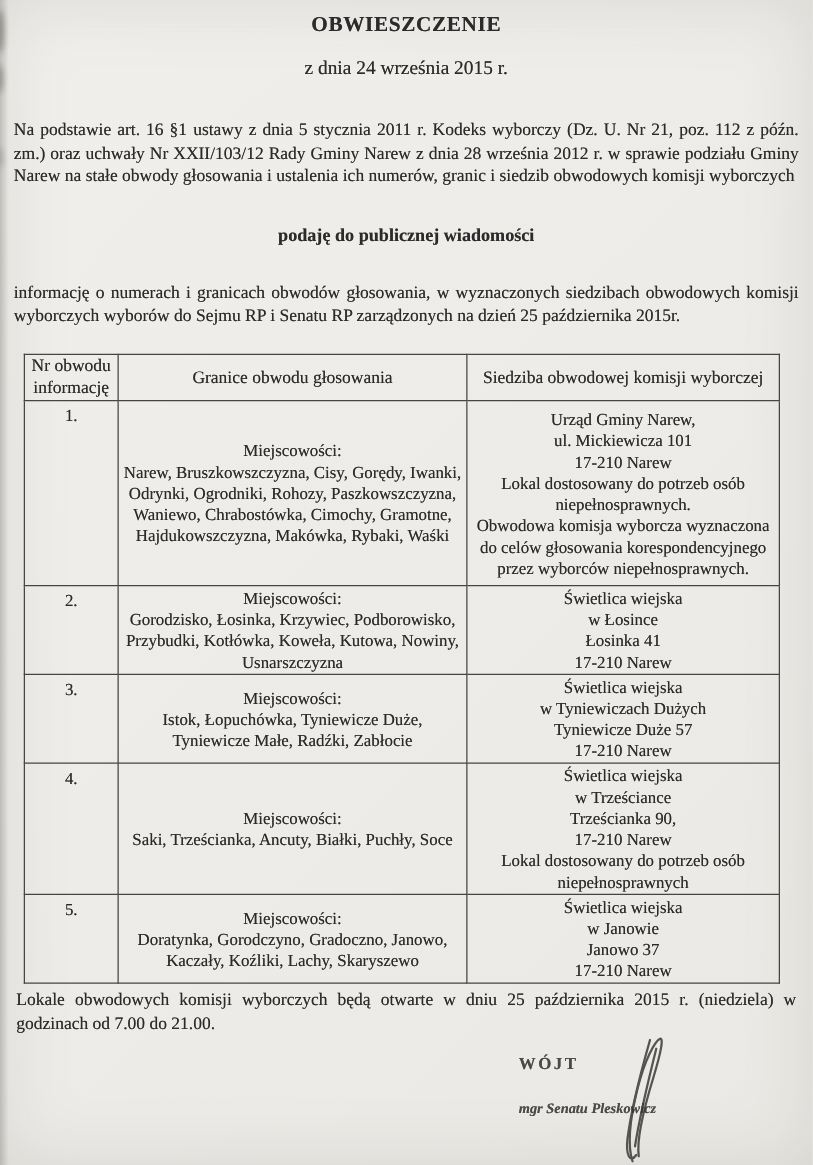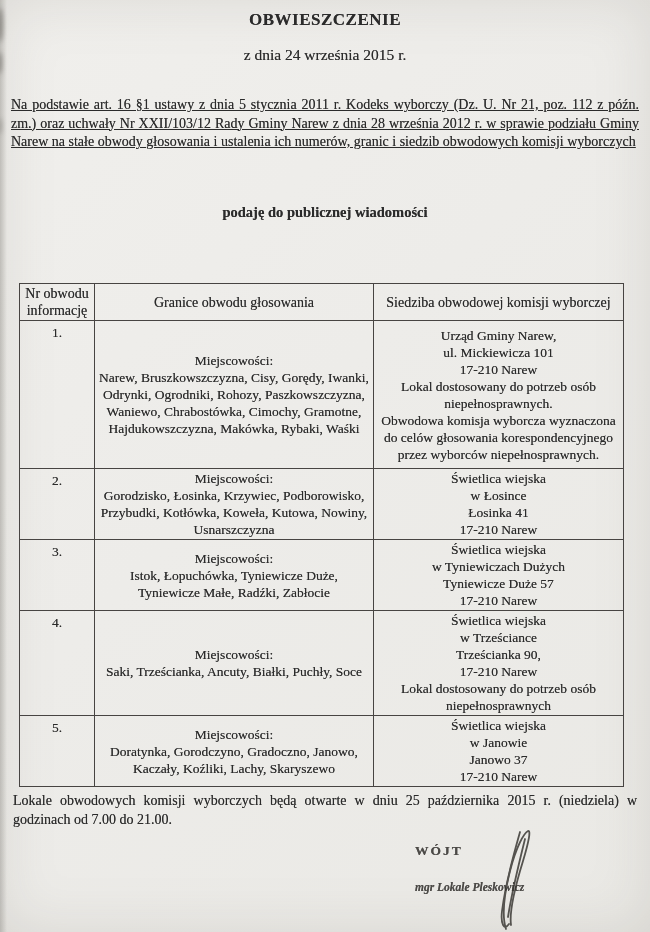--- a/index.html
+++ b/index.html
@@ -25,22 +25,22 @@
   .smudge.b { left:-3px; top:52px; width:5px; height:22px; }
   .smudge.c { left:-2px; top:118px; width:4px; height:16px; opacity:0.35; }
 
   .title-block { position:absolute; top:10px; left:0; width:650px; text-align:center; }
   .title-main  { font-size:17px; font-weight:bold; letter-spacing:0.5px; }
   .title-sub   { font-size:16px; font-weight:bold; margin-top:5px; }
   .title-date  { font-size:15.5px; margin-top:16px; }
 
   .para { position:absolute; left:11px; width:628px; font-size:14px;
           line-height:18.6px; text-align:justify; }
-  .intro { top:96px;text-decoration:underline; }
-  .announce { position:absolute; top:204px; left:0; width:650px;
+  .intro { top:96px; }
+  .announce { position:absolute; top:181px; left:0; width:650px;
               text-align:center; font-weight:bold; font-size:14.5px; }
   .info { top:226px; }
 
   .obwody-table { position:absolute; top:283px; left:19px;
     border-collapse:collapse; table-layout:fixed; width:604px;
     font-size:13.5px; line-height:17px; }
   .obwody-table th, .obwody-table td {
     border:1px solid #474442; text-align:center; vertical-align:middle;
     padding:1px 4px; font-weight:normal; white-space:pre-line; }
   .col-nr { width:75px; } .col-granice { width:279px; } .col-siedziba { width:250px; }
@@ -72,20 +72,21 @@
 
   <div class="title-block">
     <div class="title-main">OBWIESZCZENIE</div>
     <div class="title-date">z dnia 24 września 2015 r.</div>
   </div>
 
   <p class="para intro">Na podstawie art. 16 §1 ustawy z dnia 5 stycznia 2011 r. Kodeks wyborczy (Dz. U. Nr 21, poz. 112 z późn. zm.) oraz uchwały Nr XXII/103/12 Rady Gminy Narew z dnia 28 września 2012 r. w sprawie podziału Gminy Narew na stałe obwody głosowania i ustalenia ich numerów, granic i siedzib obwodowych komisji wyborczych</p>
 
   <div class="announce">podaję do publicznej wiadomości</div>
 
+  <p class="para info">informację o numerach i granicach obwodów głosowania, w wyznaczonych siedzibach obwodowych komisji wyborczych wyborów do Sejmu RP i Senatu RP zarządzonych na dzień 25 października 2015r.</p>
 
   <table class="obwody-table">
     <colgroup>
       <col class="col-nr">
         <col class="col-granice">
         <col class="col-siedziba">
     </colgroup>
     <thead>
       <tr class="h-head">
         <th>Nr obwodu informację</th>
@@ -141,21 +142,21 @@
 Janowo 37
 17-210 Narew</td>
       </tr>
     </tbody>
   </table>
 
   <p class="para footer-para">Lokale obwodowych komisji wyborczych będą otwarte w dniu 25 października 2015 r. (niedziela) w godzinach od 7.00 do 21.00.</p>
 
   <div class="signature-block">
     <div class="stamp-title">WÓJT</div>
-    <div class="stamp-name">mgr Lokale Pleskowicz</div>
+    <div class="stamp-name">mgr Senatu Pleskowicz</div>
     <svg class="sig-svg" width="66" height="104" viewBox="0 0 66 104">
       <g fill="none" stroke="#35332f" stroke-width="1.8" stroke-linecap="round" opacity="0.82">
         <path d="M 28 100 C 24 88, 26 66, 32 42 C 38 18, 46 4, 50 2 C 53 1, 51 12, 45 32 C 37 58, 31 82, 33 96"></path>
         <path d="M 42 3 C 36 24, 27 58, 24 82 C 22.5 95, 26 102, 31 95"></path>
         <path d="M 47 10 C 42 30, 34 62, 30 88"></path>
       </g>
     </svg>
   </div>
 
 </div>

